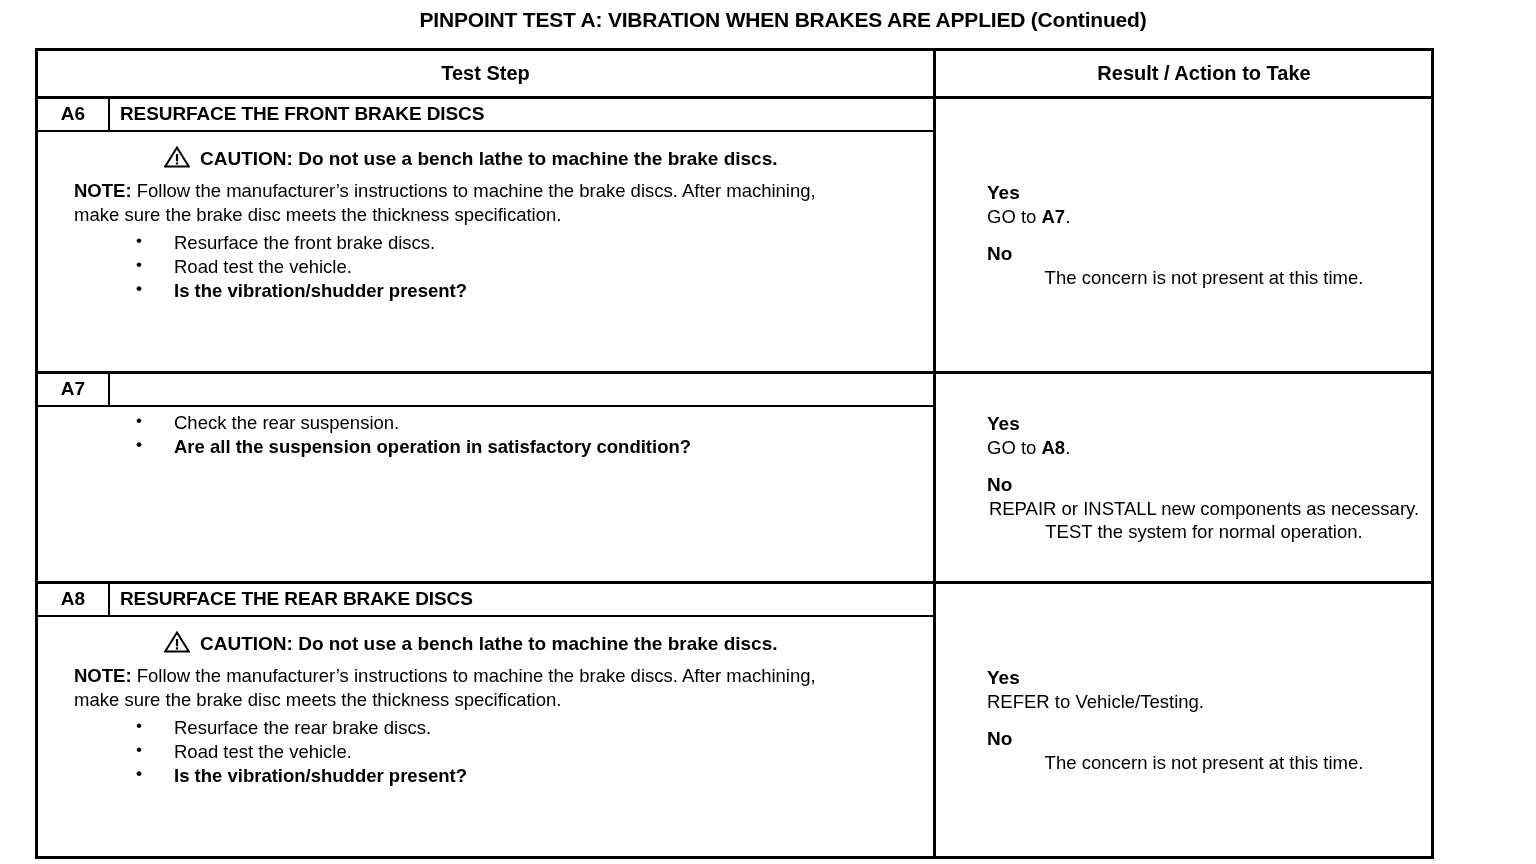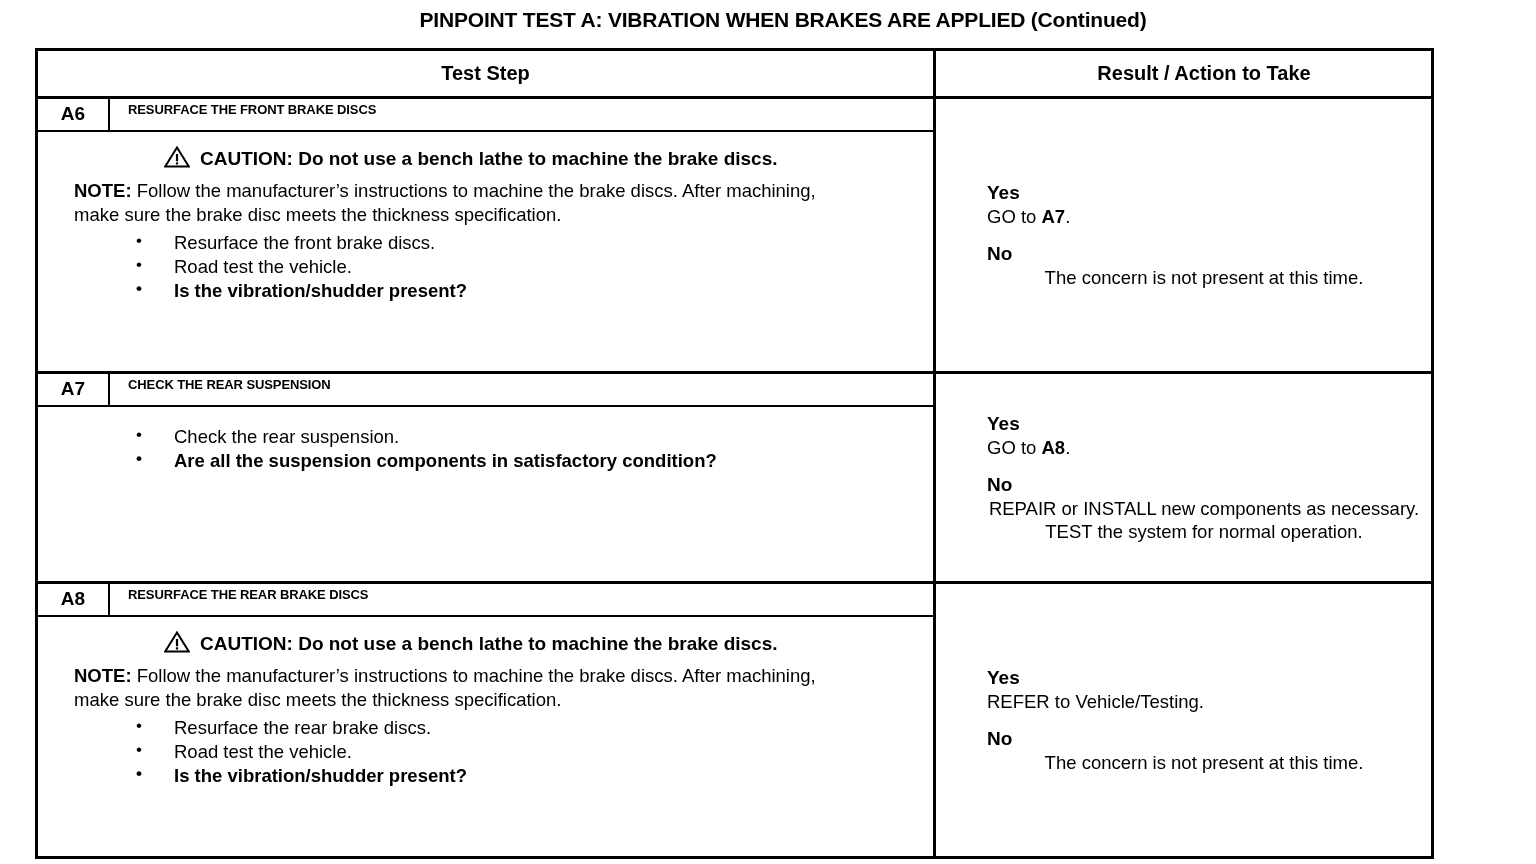--- a/index.html
+++ b/index.html
@@ -99,35 +99,35 @@
     border-right: 2px solid #000;
     text-align: center;
     font-size: 19px;
     font-weight: bold;
     padding: 4px 0 5px 0;
     line-height: 1.15;
   }
   .step-heading {
     flex: 1;
     box-sizing: border-box;
-    font-size: 13px;
-    font-weight: bold;
-    padding: 4px 0 5px 18px;
+    font-size: 19px;
+    font-weight: bold;
+    padding: 4px 0 5px 10px;
     line-height: 1.15;
     letter-spacing: -0.1px;
   }
 
   
   .step-body {
     padding: 8px 12px 10px 90px;
     font-size: 18.5px;
     line-height: 1.28;
   }
   .step-body.tight {
-    padding-top: 14px;
+    padding-top: 0;
     padding-bottom: 8px;
   }
 
   .caution-line {
     font-weight: bold;
     font-size: 19px;
     line-height: 1.3;
     margin: 6px 0 4px 0;
     text-indent: 36px;
   }
@@ -245,26 +245,25 @@
           <div class="result-answer">No</div>
           <div class="result-action"><span>The concern is not present at this time.</span><b></b><span></span></div>
         </div>
       </div>
     </div>
 
     <div class="trow row-a7 bordered-bottom">
       <div class="col-left">
         <div class="step-titlebar">
           <div class="step-id">A7</div>
-          <div class="step-heading">CHECK THE REAR SUSPENSION</div>
         </div>
         <div class="step-body tight">
           <ul class="bullets">
             <li>Check the rear suspension.</li>
-            <li class="bold" style="max-width:680px">Are all the suspension components in satisfactory condition?</li>
+            <li class="bold" style="max-width:680px">Are all the suspension operation in satisfactory condition?</li>
           </ul>
         </div>
       </div>
       <div class="col-right">
         <div class="result-block">
           <div class="result-answer">Yes</div>
           <div class="result-action"><span>GO to </span><b>A8</b><span>.</span></div>
           <div class="result-answer">No</div>
           <div class="result-action" style="white-space:pre-line"><span>REPAIR or INSTALL new components as necessary.
 TEST the system for normal operation.</span></div>

